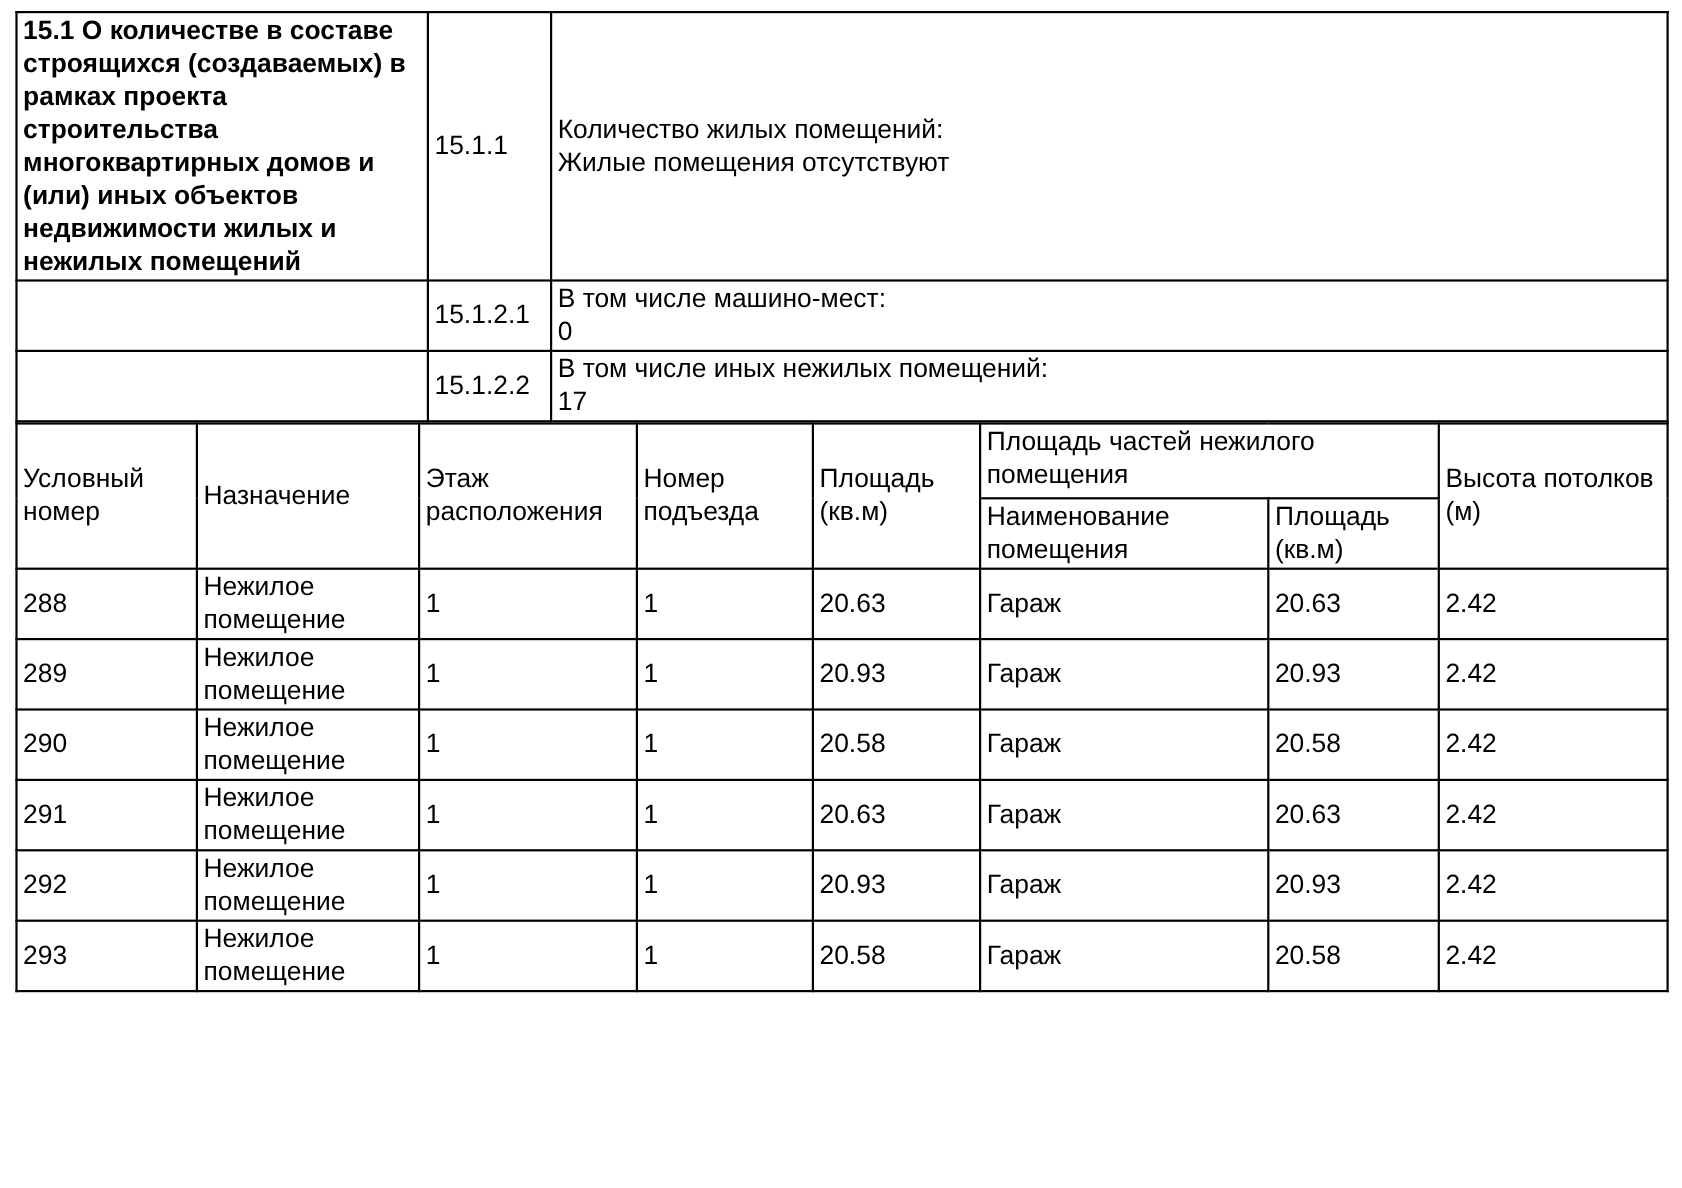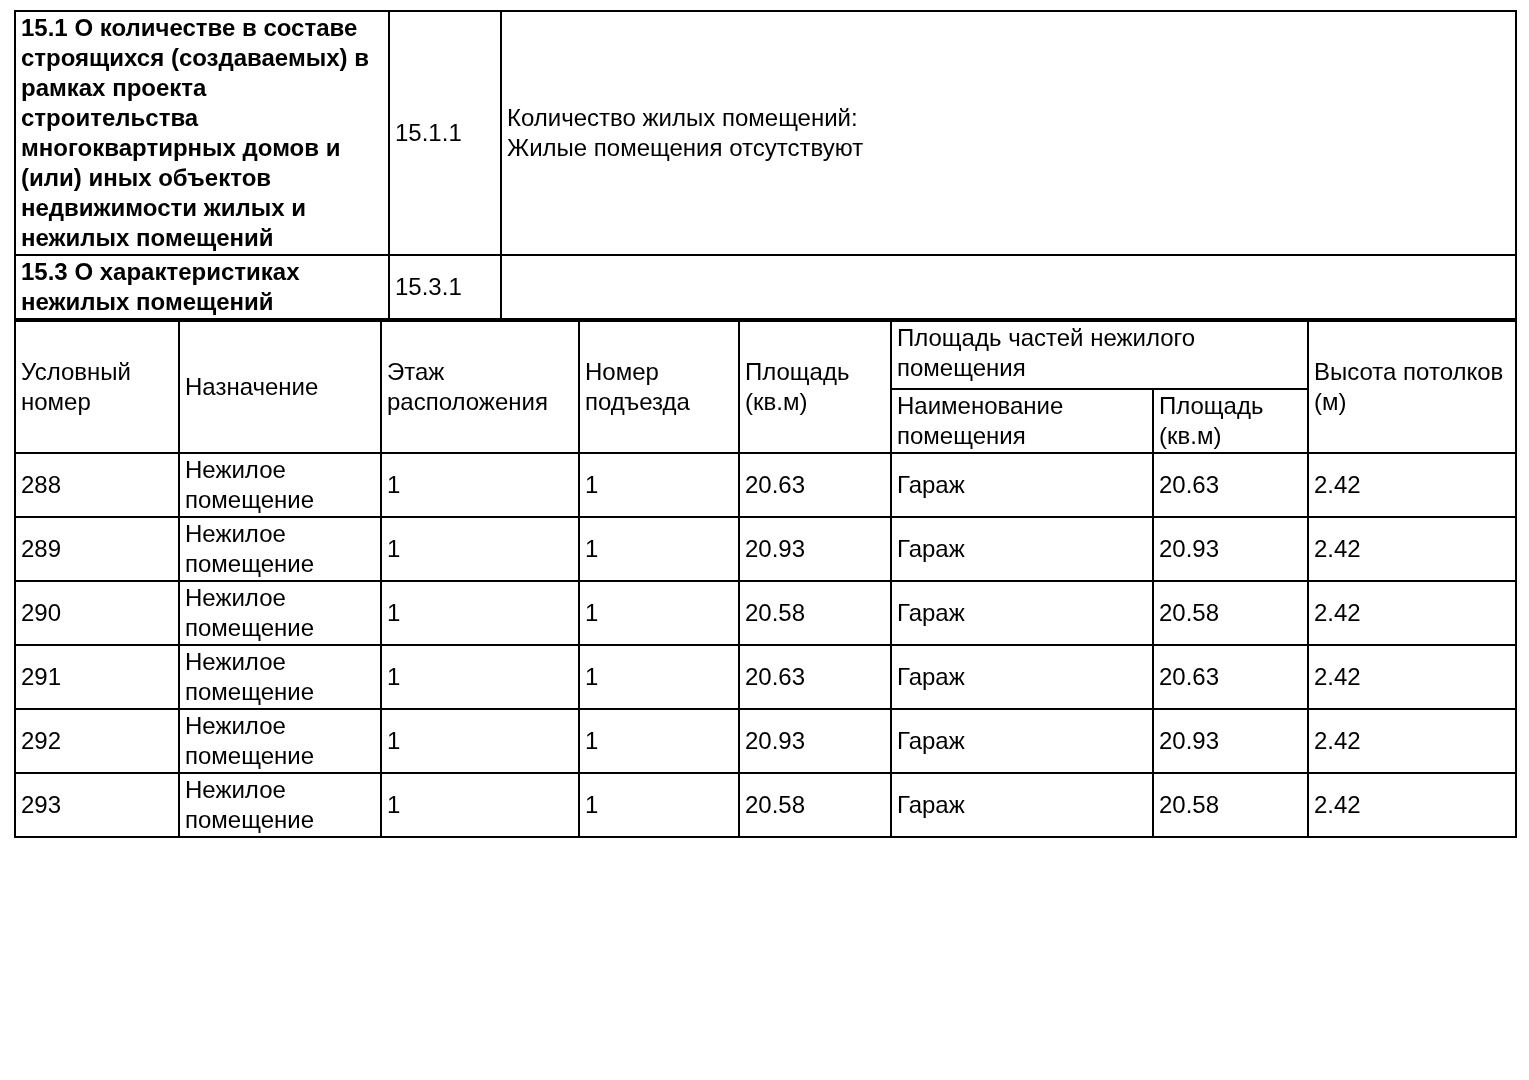--- a/index.html
+++ b/index.html
@@ -47,25 +47,33 @@
     <tbody>
       <tr>
         <td class="sec">15.1 О количестве в составе строящихся (создаваемых) в рамках проекта строительства многоквартирных домов и (или) иных объектов недвижимости жилых и нежилых помещений</td>
         <td class="code">15.1.1</td>
         <td class="content">
           <div>Количество жилых помещений:</div>
           <div class="val">Жилые помещения отсутствуют</div>
         </td>
       </tr>
       <tr>
-        <td class="sec">15.3 О характеристиках нежилых помещений</td>
-        <td class="code">15.3.1</td>
+        <td class="sec"></td>
+        <td class="code">15.1.2.1</td>
         <td class="content">
-          <div></div>
-          <div class="val"></div>
+          <div>В том числе машино-мест:</div>
+          <div class="val">0</div>
+        </td>
+      </tr>
+      <tr>
+        <td class="sec"></td>
+        <td class="code">15.1.2.2</td>
+        <td class="content">
+          <div>В том числе иных нежилых помещений:</div>
+          <div class="val">17</div>
         </td>
       </tr>
     </tbody>
   </table>
 
   <table class="t2">
     <colgroup>
       <col style="width:164px">
       <col style="width:202px">
       <col style="width:198px">

